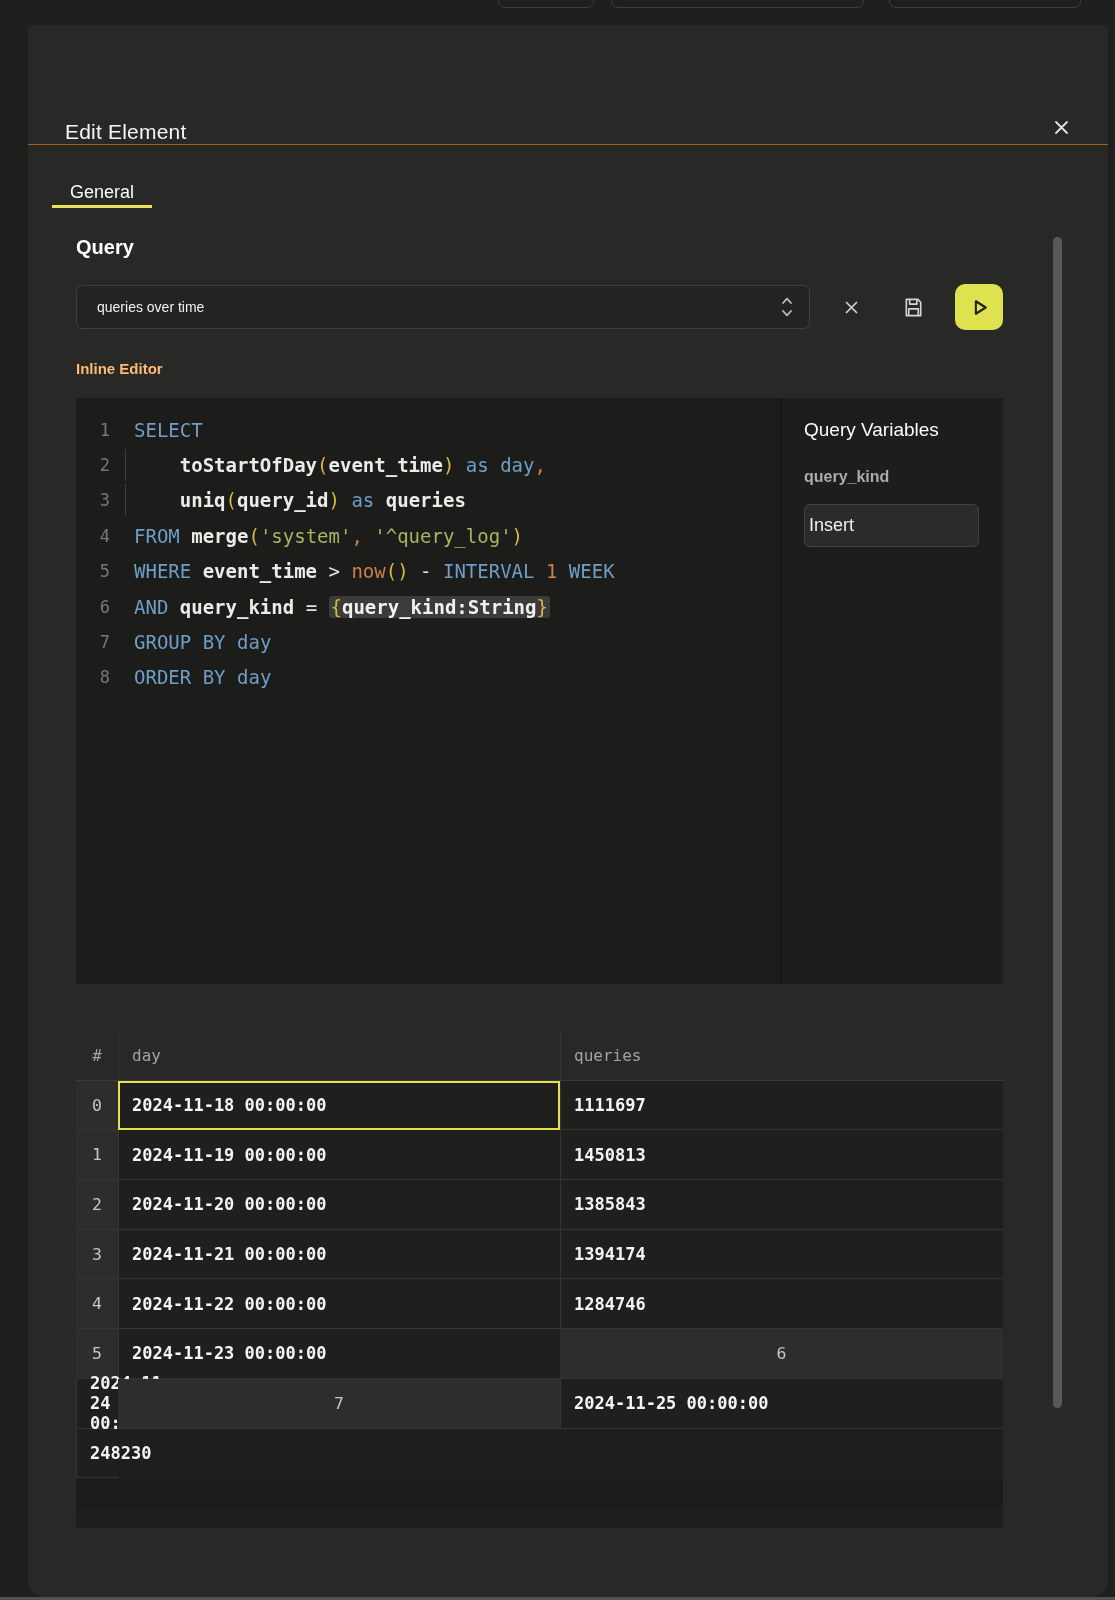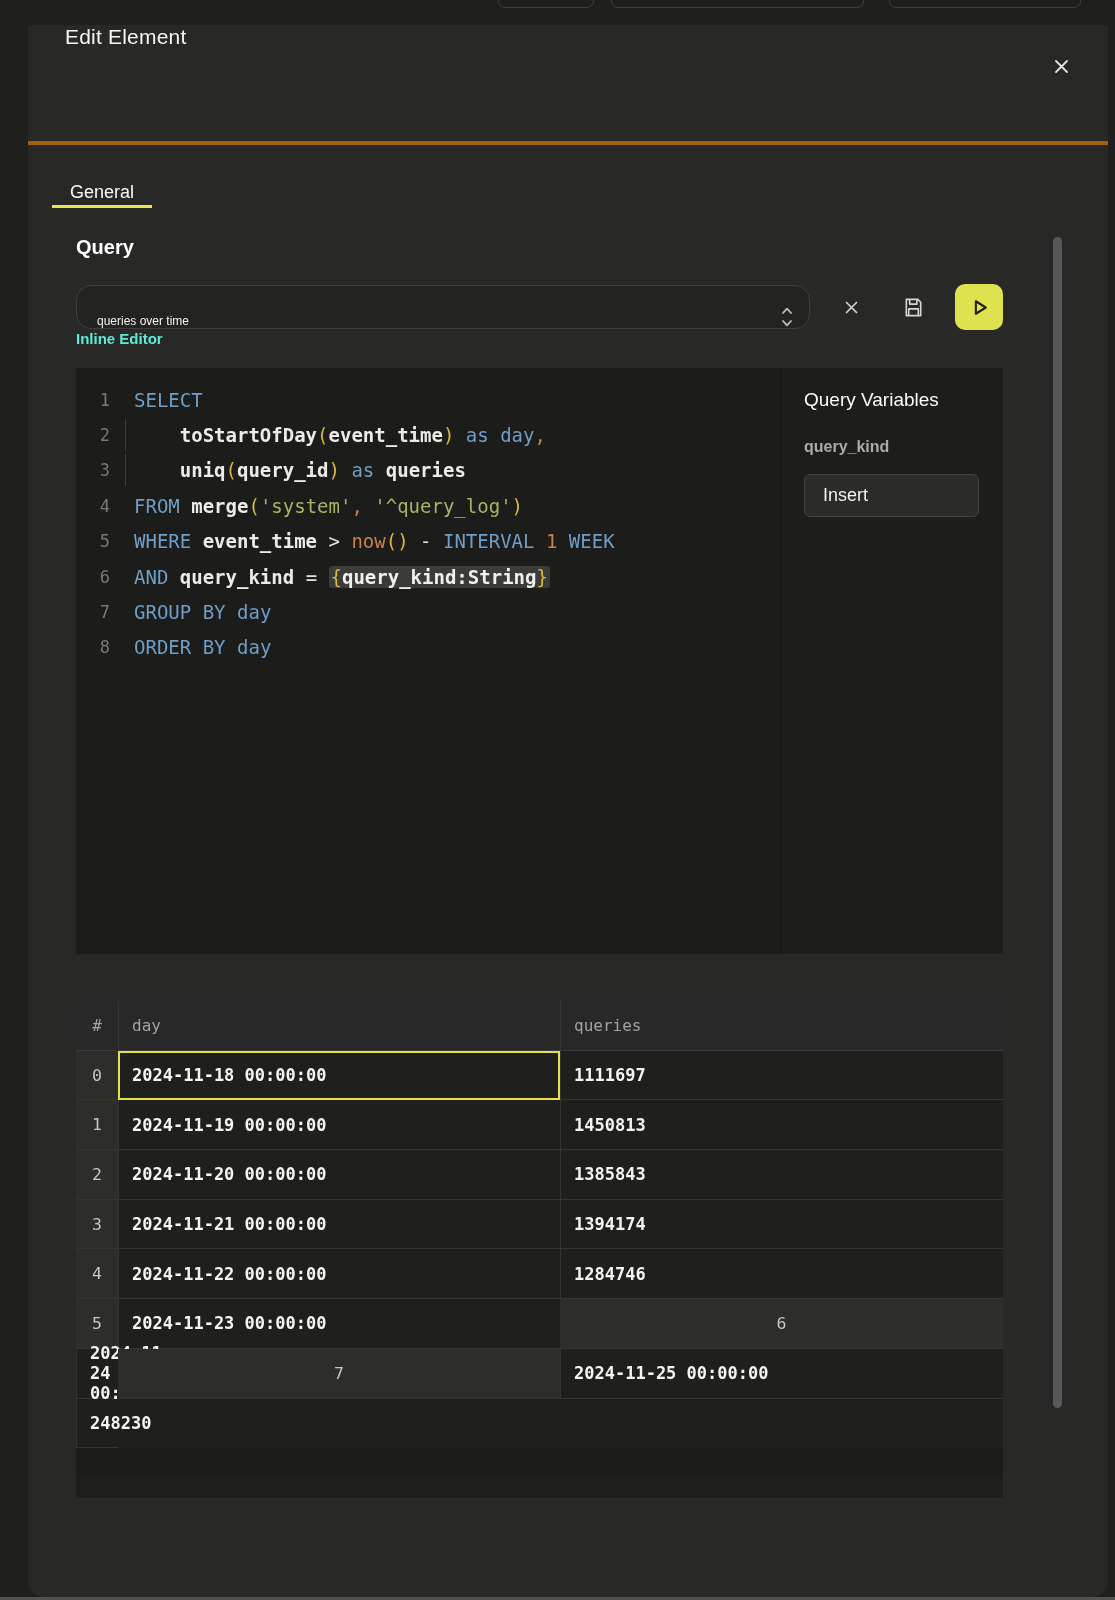--- a/index.html
+++ b/index.html
@@ -9,44 +9,44 @@
   
   .bg-btn { position:absolute; top:-22px; height:30px; border:1px solid #3e3e3c; border-radius:7px; background:transparent; }
   .bg-btn.b1 { left:498px; width:96px; }
   .bg-btn.b2 { left:611px; width:253px; }
   .bg-btn.b3 { left:889px; width:192px; }
 
   
   .modal { position:absolute; left:28px; top:25px; width:1080px; height:1572px;
            background:#282827; border-radius:4px 4px 16px 16px; }
 
-  .modal-header { height:120px; display:flex; align-items:flex-start; padding:0 30px 0 37px;
-                  border-bottom:4px solid #a16207;flex-direction:column; }
+  .modal-header { height:120px; display:flex; align-items:flex-end; padding:0 30px 0 37px;
+                  border-bottom:1px solid #a16207; }
   .modal-title { font-size:21px; font-weight:500; color:#f5f5f3; letter-spacing:.2px; }
   .close-btn { margin-left:auto; width:34px; height:34px; background:none; border:none; cursor:pointer;
                display:flex; align-items:center; justify-content:center; }
 
   .tabs { margin:25px 0 0 24px; display:flex; }
   .tab { padding:12px 18px 2px; font-size:18px; color:#fafaf8; border-bottom:3px solid #e8e455; }
 
   .content { margin-left:48px; width:927px; }
   .section-heading { margin-top:28px; font-size:20px; font-weight:700; color:#ffffff; }
 
   .query-row { margin-top:25px; display:flex; align-items:center; }
-  .select { width:734px; height:44px; background:#232322; border:1px solid #3e3e3d; border-radius:15px;
-            display:flex; align-items:flex-end; padding:0 16px 0 20px; font-size:12px; color:#f2f1ef; cursor:pointer; }
+  .select { width:734px; height:44px; background:#232322; border:1px solid #3e3e3d; border-radius:6px;
+            display:flex; align-items:center; padding:0 16px 0 20px; font-size:14px; color:#f2f1ef; cursor:pointer; }
   .select .chev { margin-left:auto; }
   .icon-btn { width:40px; height:40px; background:none; border:none; display:flex; align-items:center;
               justify-content:center; cursor:pointer; }
   .icon-btn.clear { margin-left:21px; }
   .icon-btn.save  { margin-left:22px; }
   .run-btn { margin-left:22px; width:48px; height:46px; background:#dde24e; border:none; border-radius:10px;
              display:flex; align-items:center; justify-content:center; cursor:pointer; }
 
-  .inline-label { font-size:15px; font-weight:600; color:#5eead4; }
+  .inline-label { margin-top:30px; font-size:15px; font-weight:600; color:#fdba74; }
 
   .editor { margin-top:21px; height:586px; display:flex; background:#1c1c1b; }
   .code-pane { flex:1 1 auto; padding-top:14px; font-family:"DejaVu Sans Mono", monospace; font-size:19px; }
   .line { display:flex; height:35.4px; align-items:center; white-space:pre; }
   .ln { width:44px; text-align:right; padding-right:10px; color:#787876; font-size:17px; flex:none; }
   .codetxt { margin-left:14px; position:relative; }
   .codetxt.guide::before { content:""; position:absolute; left:-9px; top:-5px; bottom:-5px; border-left:1px solid #3d3d3b; }
   .tk-kw { color:#6f9ec6; }
   .tk-fn { color:#edebe7; font-weight:bold; }
   .tk-pr { color:#d9b845; }
@@ -56,21 +56,21 @@
   .tk-pl { color:#e2e1de; }
   .tk-pb { color:#d9b845; background:#3b3b3a; }
   .tk-pb.open  { border-radius:3px 0 0 3px; padding-left:2px; }
   .tk-pb.close { border-radius:0 3px 3px 0; padding-right:2px; }
   .tk-pt { color:#f2f0ec; font-weight:bold; background:#3b3b3a; }
 
   .qv-panel { flex:none; width:222px; border-left:1px solid #141413; background:#1d1d1c; padding:21px 0 0 22px; }
   .qv-title { font-size:19px; color:#fafaf8; }
   .qv-name  { margin-top:27px; font-size:16px; font-weight:600; color:#ababa9; }
   .insert-btn { margin-top:18px; width:175px; height:43px; background:#2b2b2a; border:1px solid #434342;
-                border-radius:6px; color:#f2f1ef; font-size:18px; text-align:left; padding-left:18px;
+                border-radius:6px; color:#f2f1ef; font-size:18px; text-align:left; padding-left:4px;
                 font-family:"Liberation Sans", sans-serif; cursor:pointer; }
 
   .table { margin-top:47px; width:927px; display:grid; grid-template-columns:42px 442px 443px;
            grid-auto-rows:49.7px; font-family:"DejaVu Sans Mono", monospace; background:#1e1e1d; }
   .hcell { height:50px; background:#282828; color:#a2a2a0; font-size:16px; display:flex; align-items:center;
            border-bottom:1px solid #3a3a39; }
   .hcell.hnum { justify-content:center; }
   .hcell.pad, .cell.pad { padding-left:13px; }
   .hcell.vline, .cell.vline { border-left:1px solid #343433; }
   .cell { display:flex; align-items:center; border-bottom:1px solid #343433; color:#f5f4f2;

